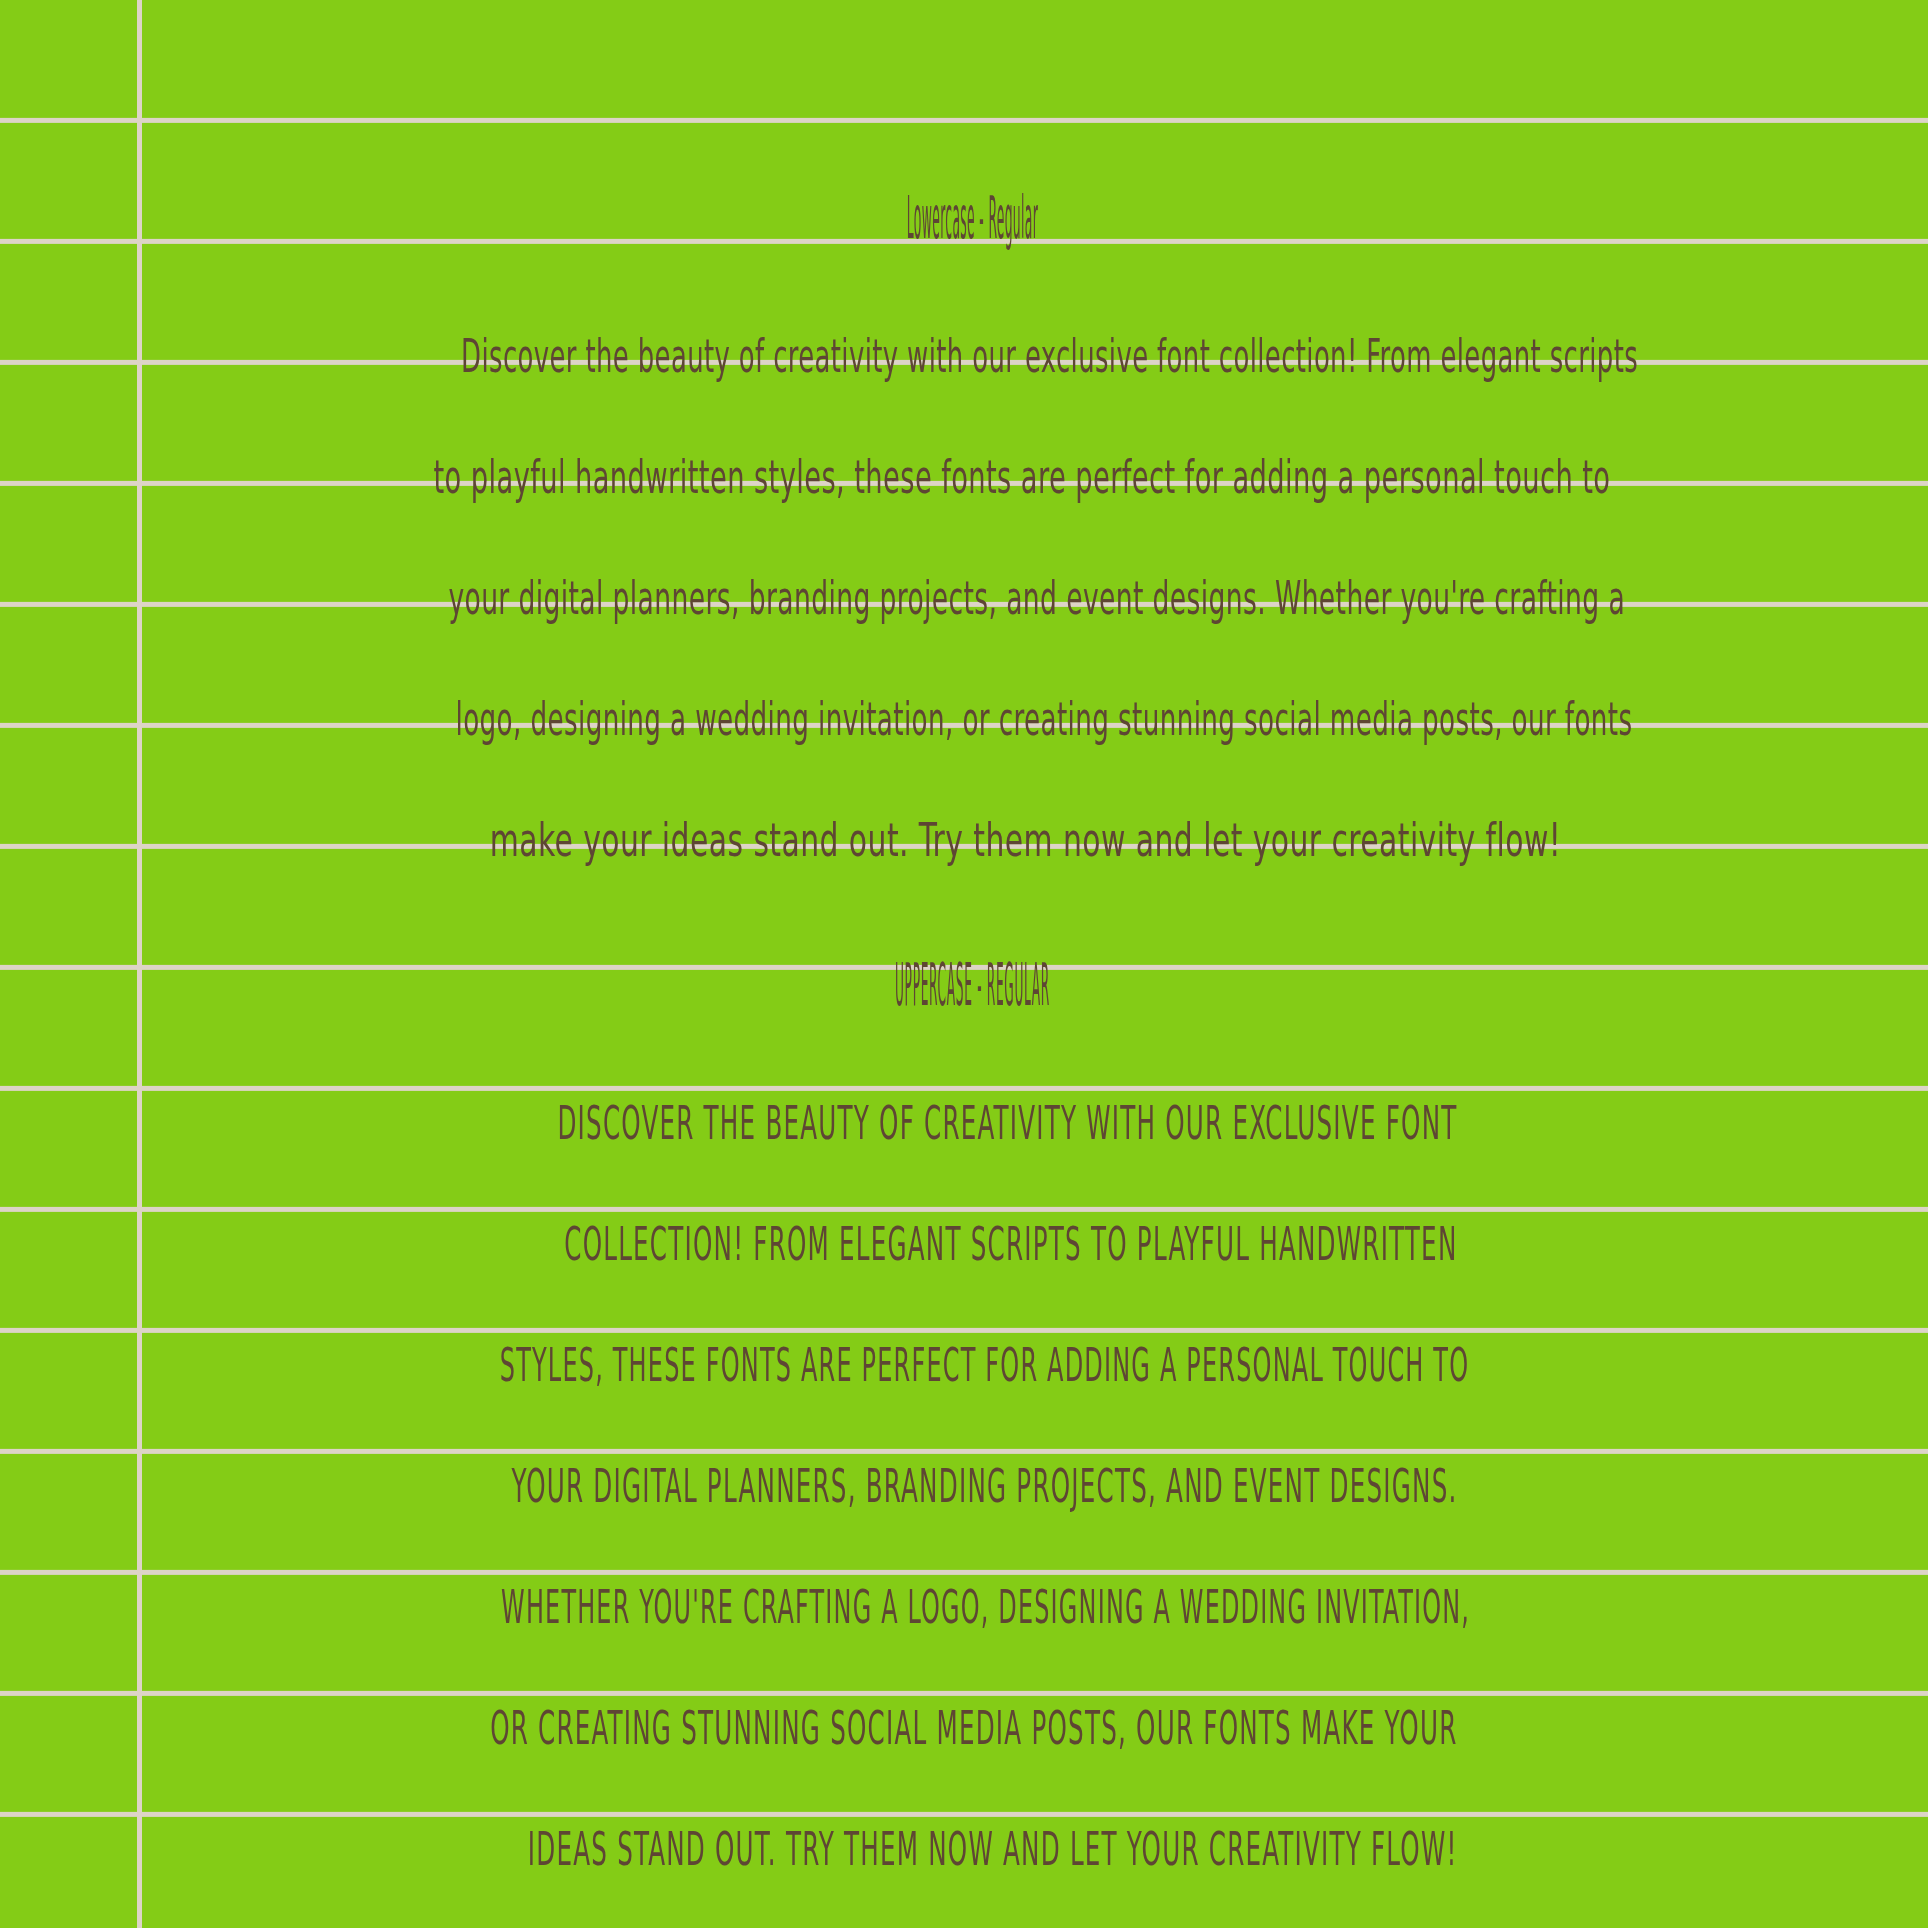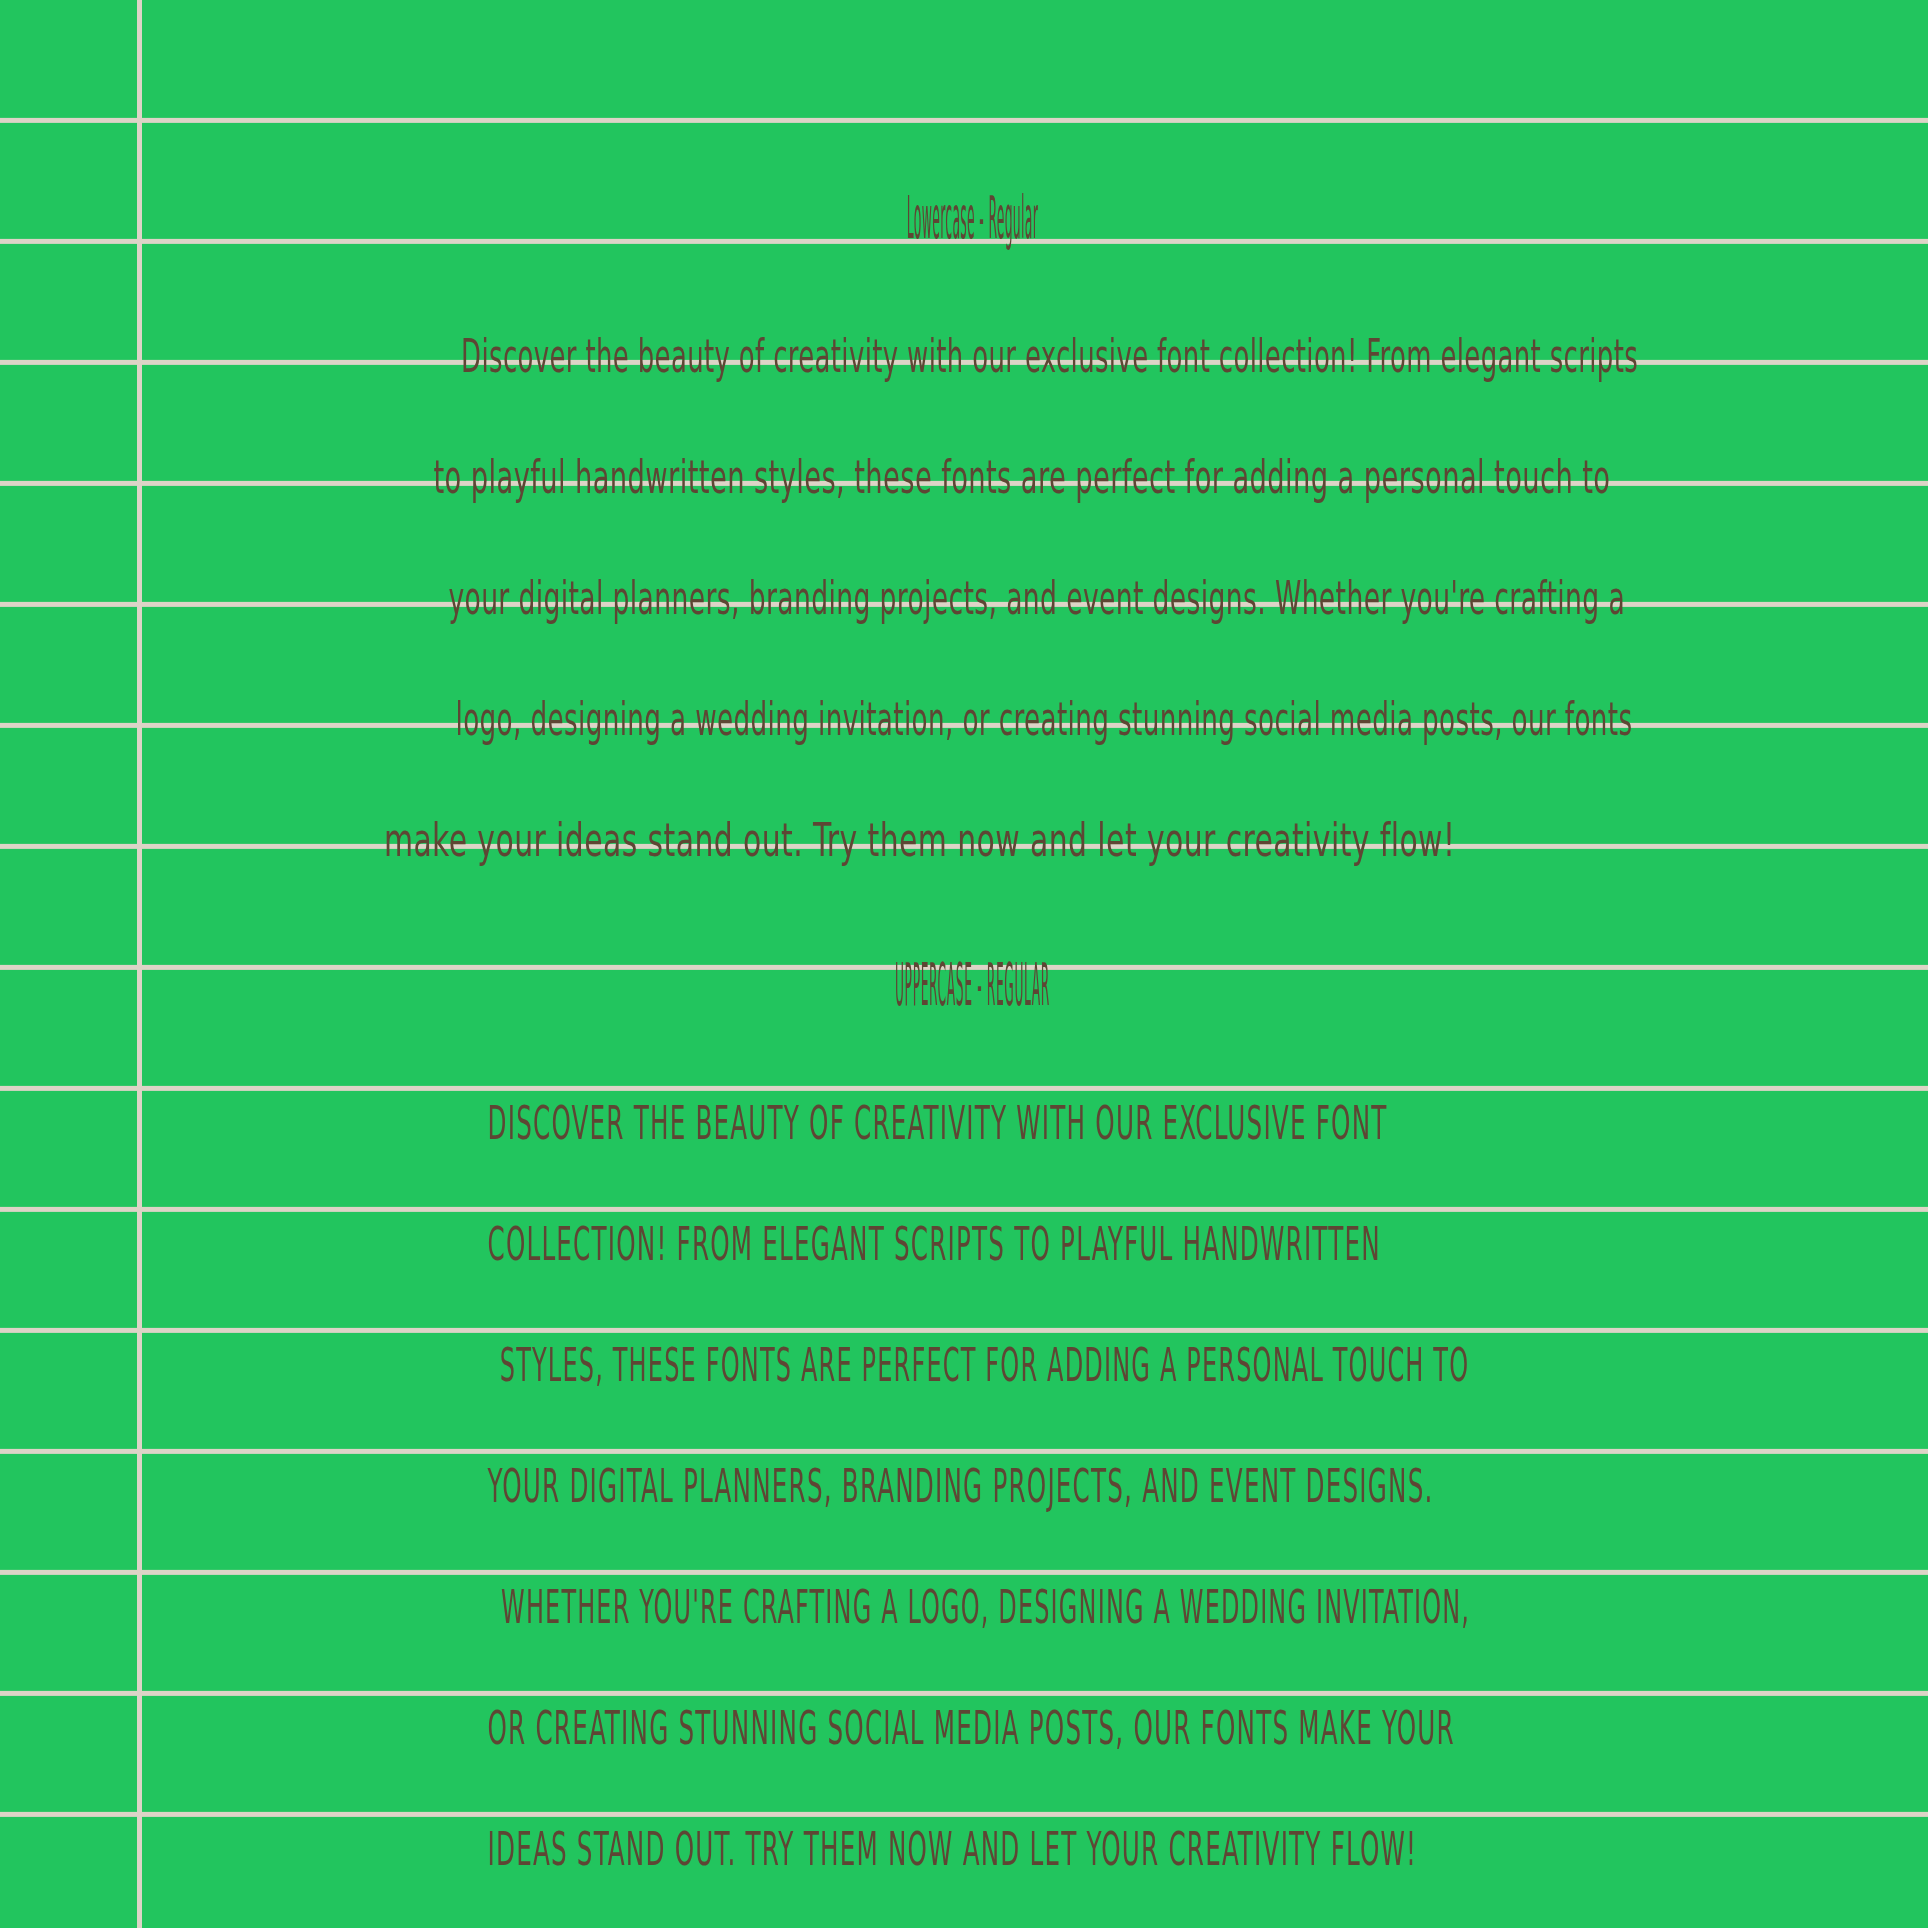--- a/index.html
+++ b/index.html
@@ -88,21 +88,21 @@
   #heading-lowercase {
     font-size: 58px;
   }
   #heading-uppercase {
     font-size: 58px;
     letter-spacing: 2.8px;
   }
 
   .sample-block {
     margin-top: 9.4px;
-    text-align: left;
+    text-align: right;
   }
 
   .sample-line {
     color: #5e4634;
     font-family: "DejaVu Sans Condensed", "Liberation Sans Narrow", "Liberation Sans", sans-serif;
     font-weight: 400;
     white-space: nowrap;
     line-height: 121px;
     height: 121px;
     transform: scaleX(0.80);
@@ -118,21 +118,21 @@
     letter-spacing: 2.1px;
   }
 
   #section-lowercase .sample-block { margin-top: 21px; }
   #section-uppercase .sample-block { margin-top: 24.5px; }
 
 </style>
 </head>
 <body style="background: rgb(250, 241, 235);">
 
-<div id="sheet" style="background-color: #22c55e;">
+<div id="sheet" style="background-color: #84cc16;">
 
   <div id="ruling-horizontal" style="background-image: repeating-linear-gradient(rgba(0, 0, 0, 0) 0px, rgba(0, 0, 0, 0) 116px, rgb(221, 212, 199) 116px, rgb(221, 212, 199) 121px);"></div>
   <div id="ruling-vertical" style="background: rgb(221, 212, 199); left: 137px;"></div>
   <div id="ruling-vertical-2"></div>
 
   <div id="content">
 
     <section class="specimen-section" id="section-lowercase">
       <h2 class="section-heading" id="heading-lowercase" style="color: rgb(94, 70, 52); transform: scaleX(0.2373);">Lowercase - Regular</h2>
       <div class="sample-block">

